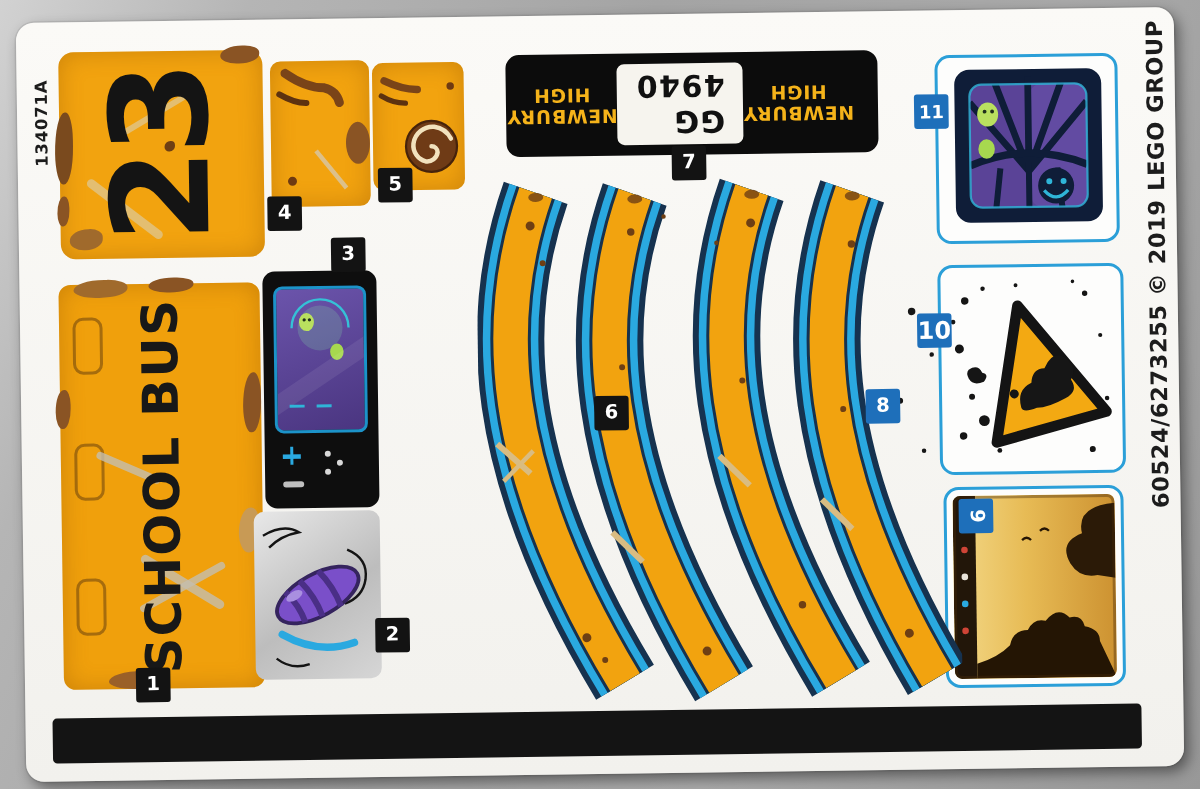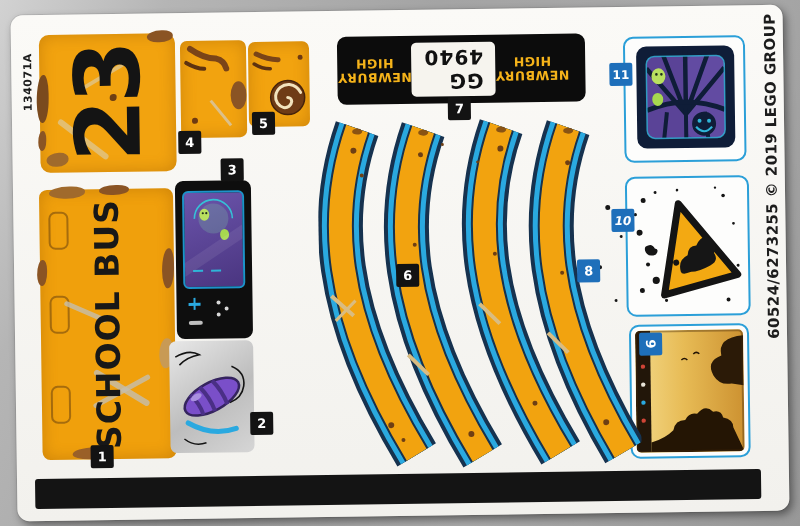--- a/index.html
+++ b/index.html
@@ -279,21 +279,21 @@
   <div class="num" style="left:436px;top:88px;">
       <span>7</span>
     </div>
   <div class="num blue" style="left:563px;top:252px;">
       <span>8</span>
     </div>
   <div class="num blue" style="left:624px;top:326px;">
       <span style="display:inline-block;transform:rotate(90deg);">9</span>
     </div>
   <div class="num blue" style="left:598px;top:202px;">
-      <span style="font-size:12px;font-style:italic;">10</span>
+      <span style="font-size:16px;">10</span>
     </div>
   <div class="num blue" style="left:598px;top:56px;">
       <span style="font-size:12px;">11</span>
     </div>
 
   <div class="abs" style="left:18px;top:464px;width:726px;height:30px;background:#141414;border-radius:3px;"></div>
 
 </div>
 
 </body></html>

